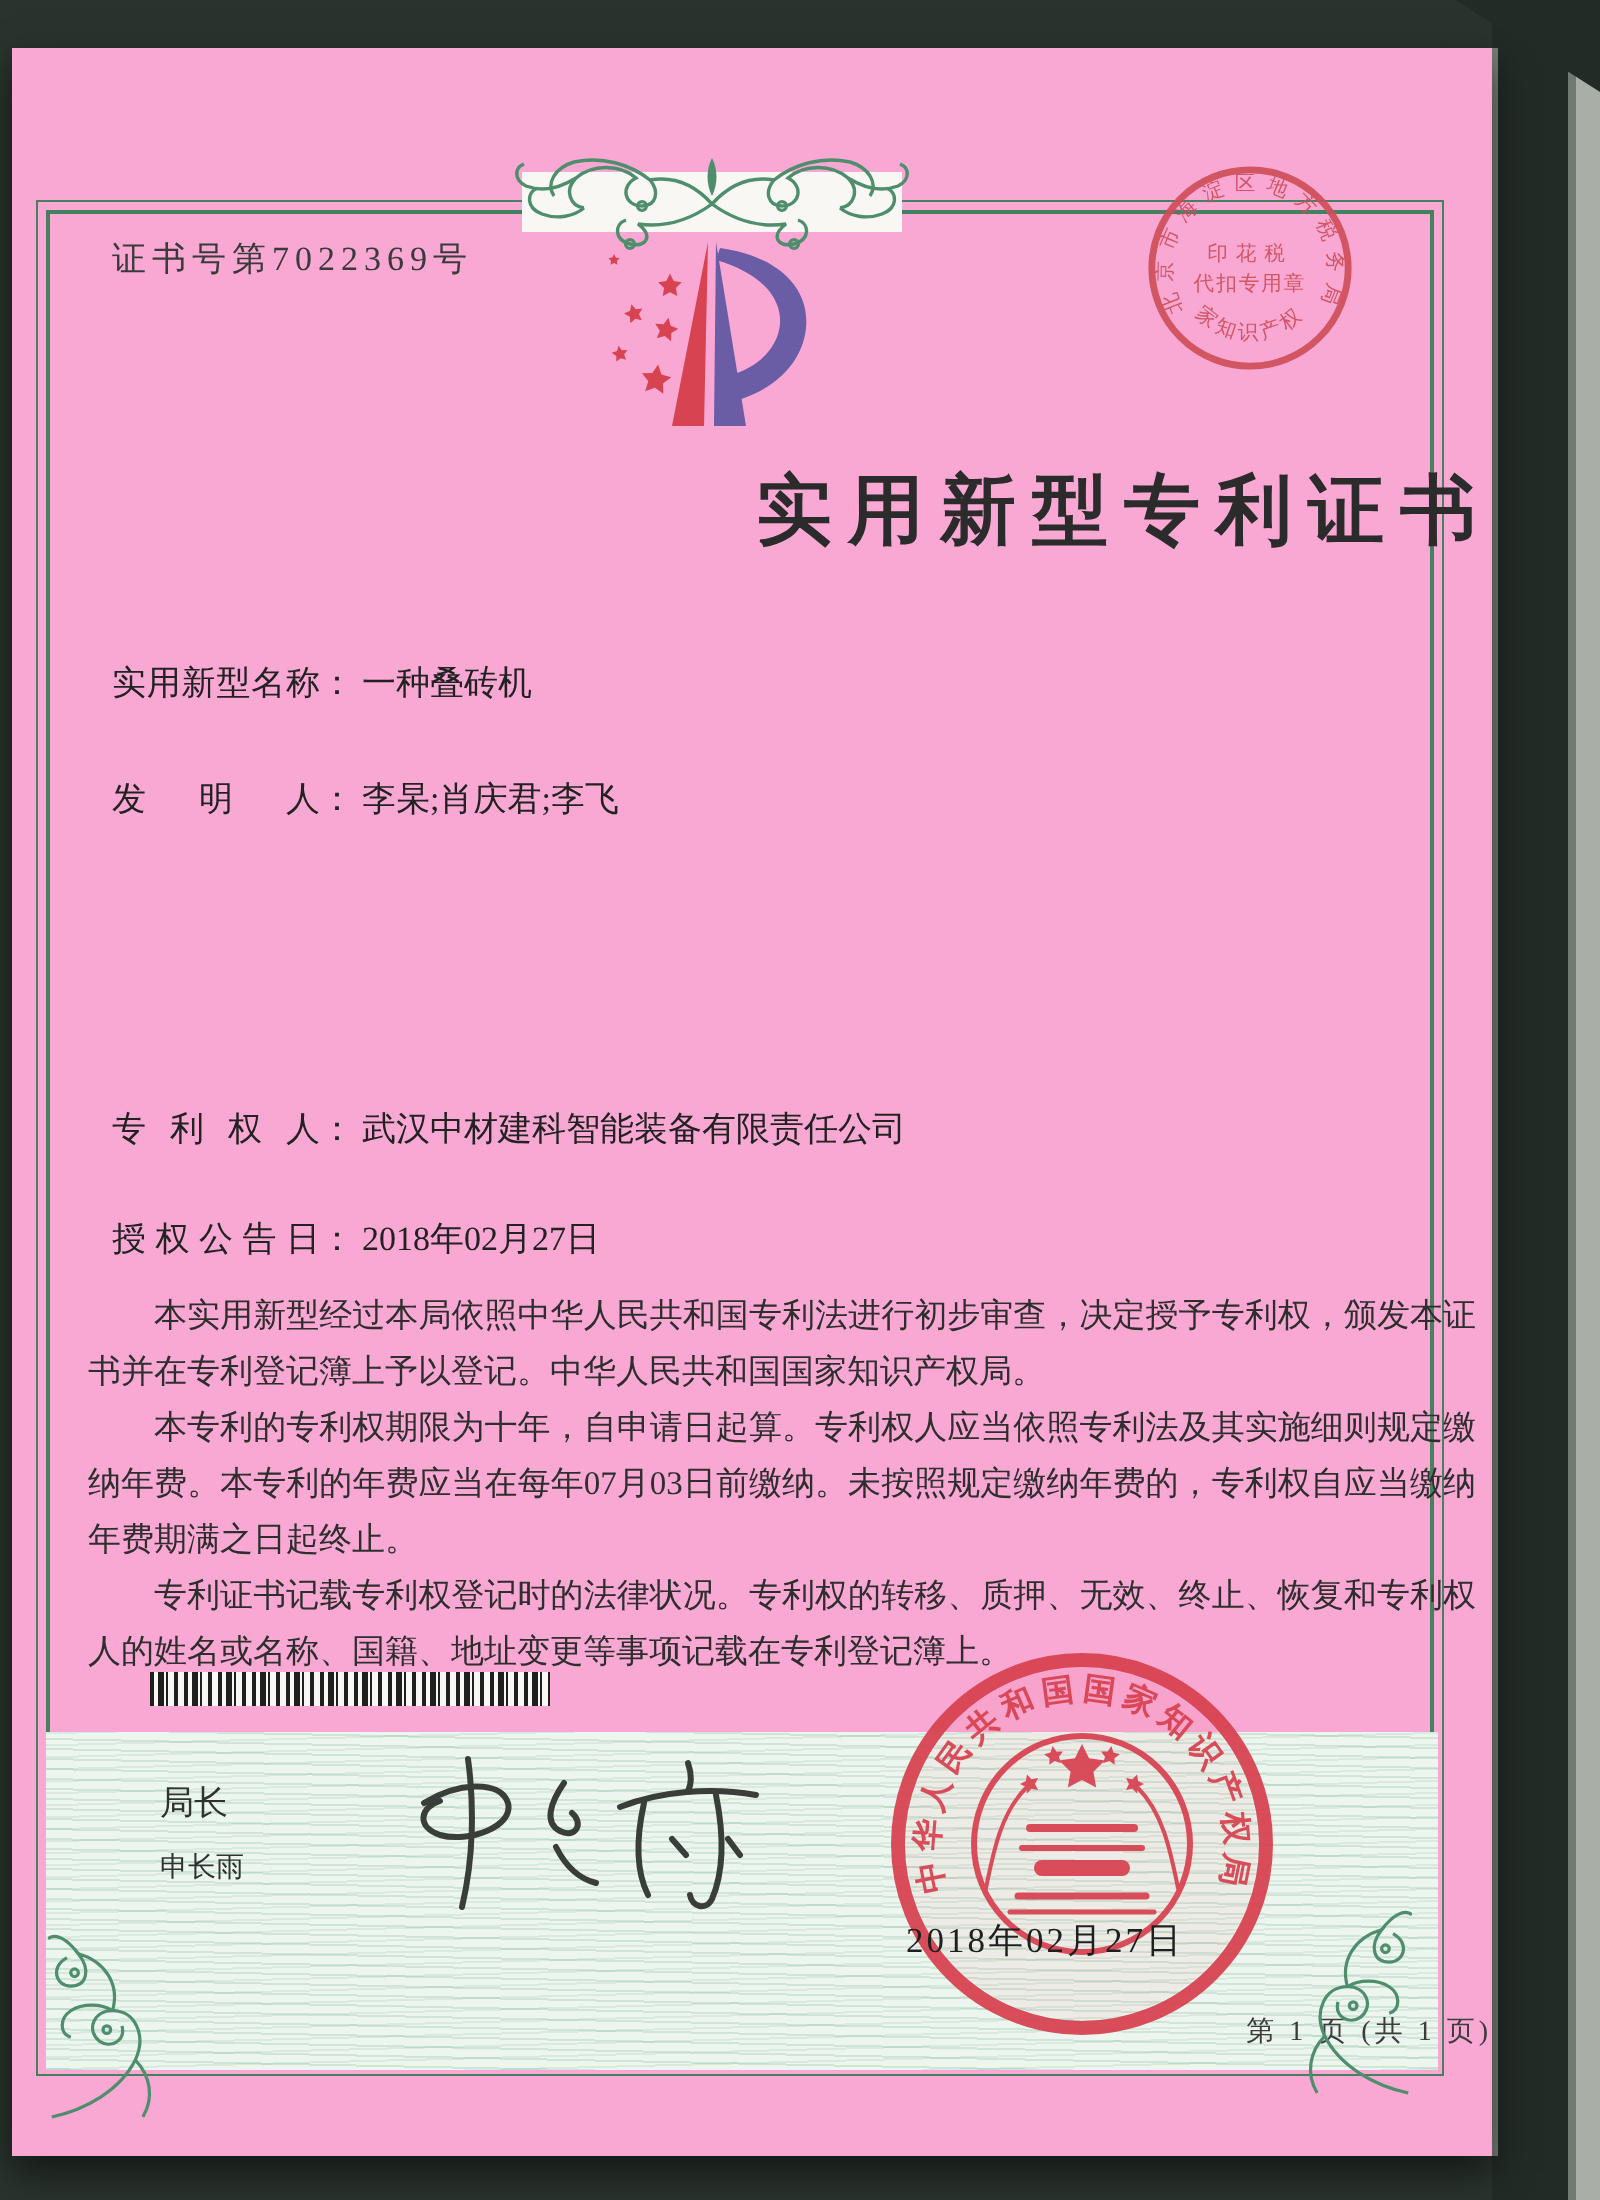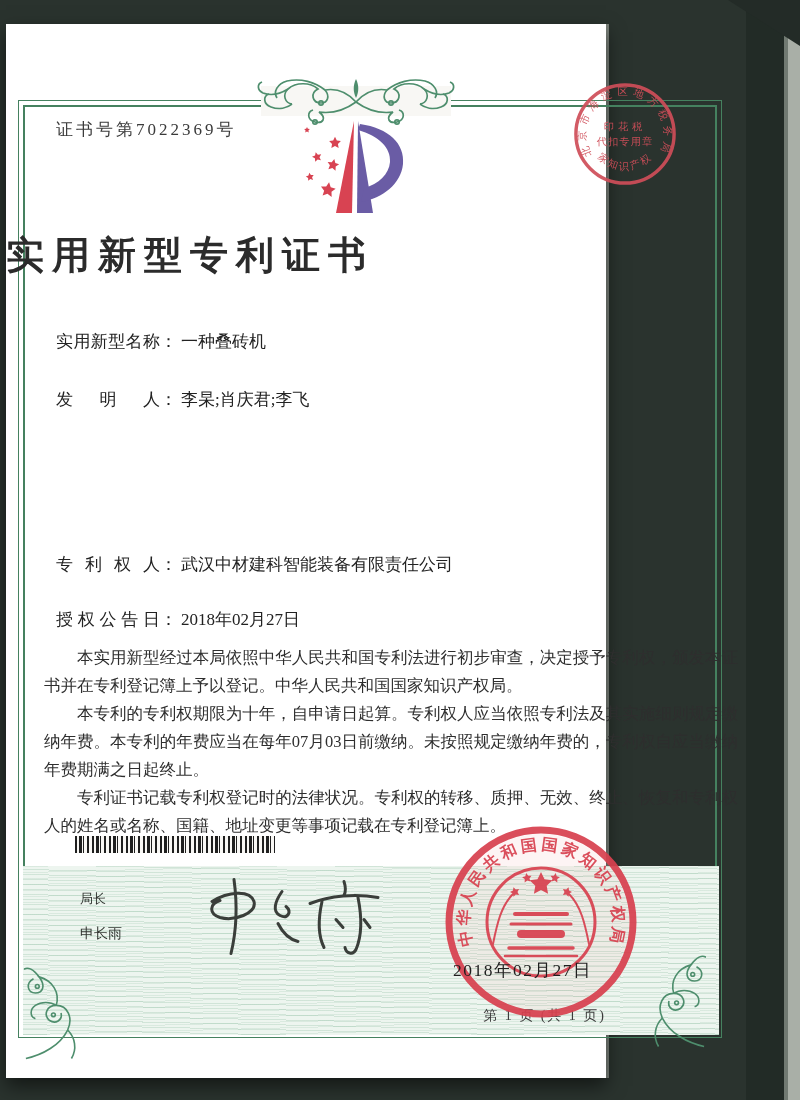--- a/index.html
+++ b/index.html
@@ -6,53 +6,53 @@
   body{
     width:800px;height:1100px;position:relative;overflow:hidden;
     background:#2a332e;
     font-family:"Liberation Serif","DejaVu Serif",serif;
   }
   .bg-right{position:absolute;right:0;top:0;width:54px;height:100%;
     background:linear-gradient(90deg,#222b26 0 38px,#717a72 38px 42px,#a9afa7 42px 100%);}
   .corner-shadow{position:absolute;right:0;top:0;width:0;height:0;
     border-left:72px solid transparent;border-top:46px solid #232b27;z-index:6;}
   .paper{
-    position:absolute;left:6px;top:24px;width:600px;height:1054px;
-    background:#ffffff;
+    position:absolute;left:6px;top:24px;width:740px;height:1054px;
+    background:#f9a8d4;
     box-shadow:0 8px 18px rgba(0,0,0,.55), 3px 0 0 rgba(225,229,220,.45);
   }
   
   .frame-outer{position:absolute;left:12px;top:76px;width:702px;height:936px;
     border:1px solid #45815f;}
   .frame-inner{position:absolute;inset:4px;border:2.5px solid #45815f;}
   
   .cert-no{position:absolute;left:50px;top:94px;font-size:17px;letter-spacing:3px;color:#3a3a3a;}
   .logo{position:absolute;left:285px;top:94px;width:122px;height:100px;}
   .stamp{position:absolute;left:565px;top:56px;width:108px;height:108px;opacity:.92;}
-  .title{position:absolute;left:0;top:206px;width:100%;text-align:left;
+  .title{position:absolute;left:0;top:206px;width:100%;text-align:right;
     font-size:38px;font-weight:600;letter-spacing:8px;color:#2b2b2b;}
   
   .field{position:absolute;left:50px;font-size:17px;color:#222;white-space:nowrap;}
   .flabel{display:inline-block;width:104px;text-align:justify;text-align-last:justify;}
   .fcolon{display:inline-block;margin-right:4px;}
   .f0{top:306px}.f1{top:364px}.f2{top:417px}.f3{top:474px}.f4{top:529px}.f5{top:584px}
   
   .body-text{position:absolute;left:38px;top:620px;width:694px;
     font-size:16.5px;line-height:28px;color:#2e2e2e;text-align:justify;}
   .body-text p{margin:0;text-indent:2em;}
   
   .guilloche{position:absolute;left:17px;top:842px;width:696px;height:169px;z-index:0;
     background-color:#edf5ef;
     background-image:
       repeating-linear-gradient(1.2deg, rgba(106,168,132,.22) 0 1px, transparent 1px 5px),
       repeating-linear-gradient(-1.5deg, rgba(106,168,132,.15) 0 1px, transparent 1px 6px);}
   .barcode{position:absolute;left:69px;top:812px;width:200px;height:17px;z-index:1;
     background:repeating-linear-gradient(90deg,#1f1f1f 0 2px,#f8f7f4 2px 4px,#1f1f1f 4px 7px,#f8f7f4 7px 8px,#1f1f1f 8px 9px,#f8f7f4 9px 12px,#1f1f1f 12px 14px,#f8f7f4 14px 17px);}
   .director-title{position:absolute;left:74px;top:866px;z-index:1;
-    font-family:"Liberation Sans","DejaVu Sans",sans-serif;font-size:13px;font-weight:500;color:#2f332f;}
+    font-family:"Liberation Sans","DejaVu Sans",sans-serif;font-size:17px;font-weight:500;color:#2f332f;}
   .director-name{position:absolute;left:74px;top:901px;z-index:1;
     font-family:"Liberation Sans","DejaVu Sans",sans-serif;font-size:14px;font-weight:400;color:#2f332f;}
   .signature{position:absolute;left:192px;top:848px;width:205px;height:88px;z-index:1;}
   .seal{position:absolute;left:435px;top:798px;width:200px;height:200px;z-index:2;opacity:.93;}
   .seal-date{position:absolute;left:447px;top:934px;z-index:3;
     font-size:17.5px;letter-spacing:1.5px;color:#1f1f1f;}
   .page-footer{position:absolute;left:0;top:983px;width:100%;text-align:right;
     font-size:14px;letter-spacing:2px;color:#3c3c3c;z-index:1;}
   .orn-top{position:absolute;left:233px;top:48px;width:234px;height:60px;}
   .orn-bl{position:absolute;left:18px;top:936px;width:74px;height:104px;z-index:2;}

